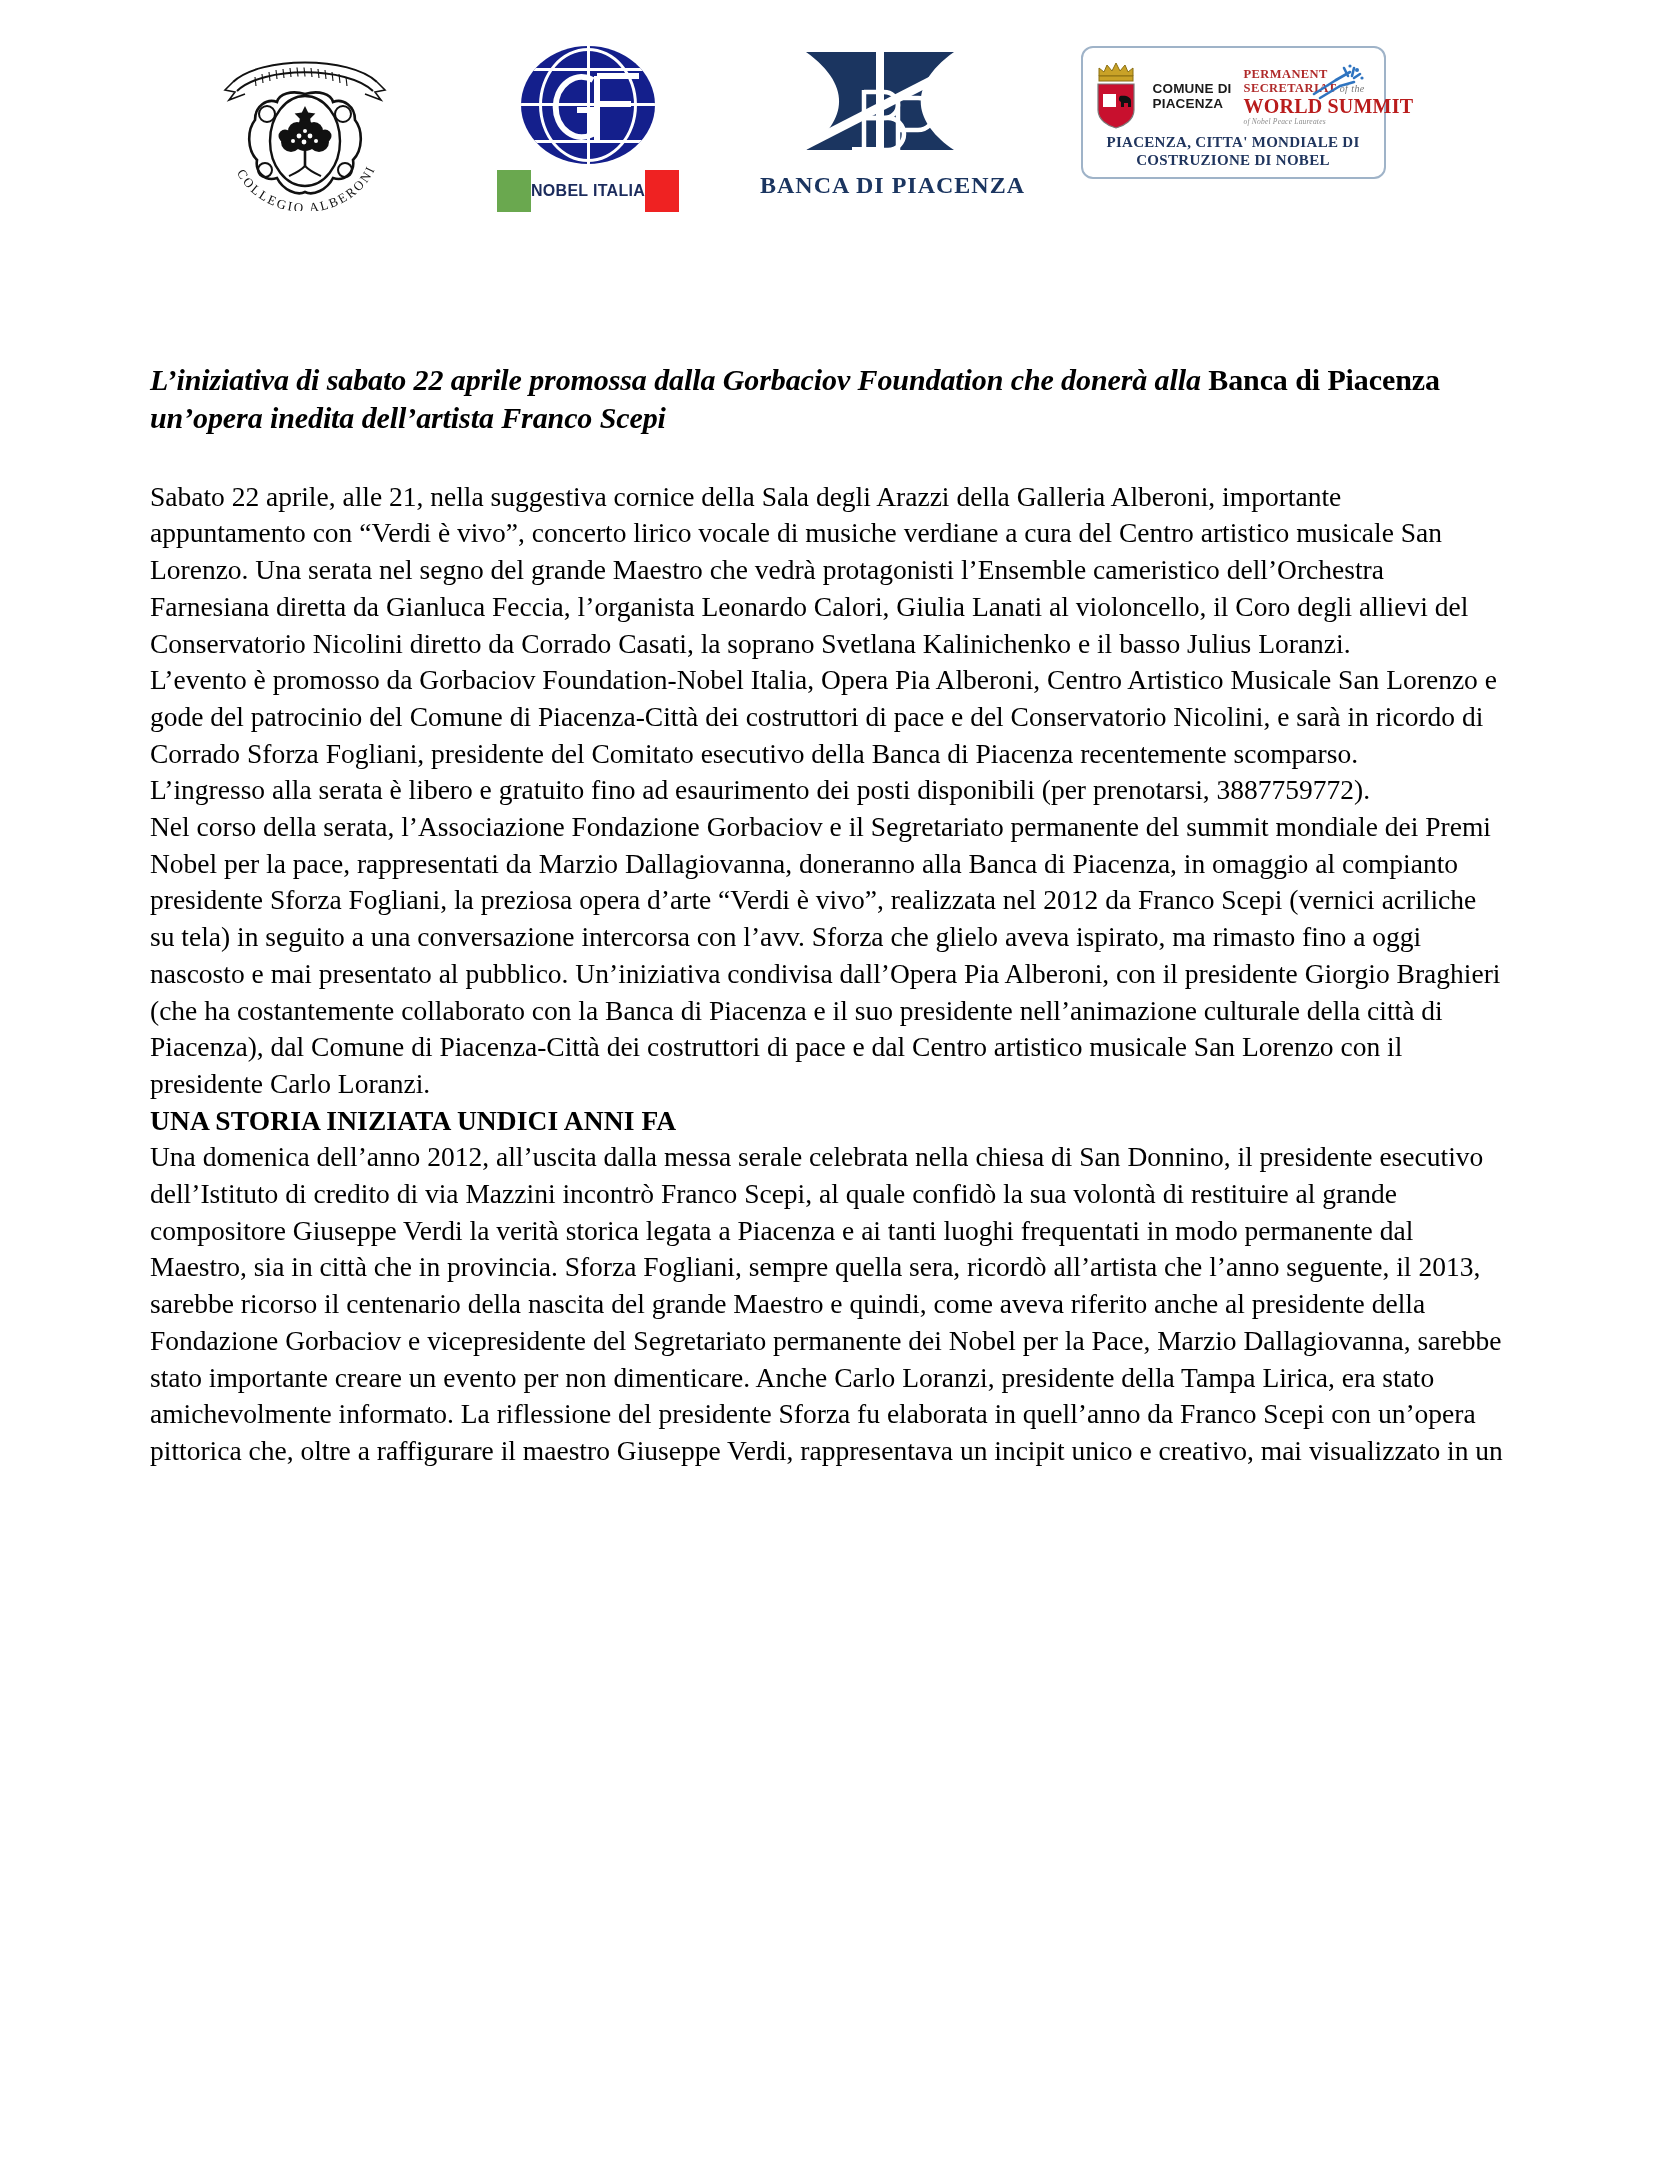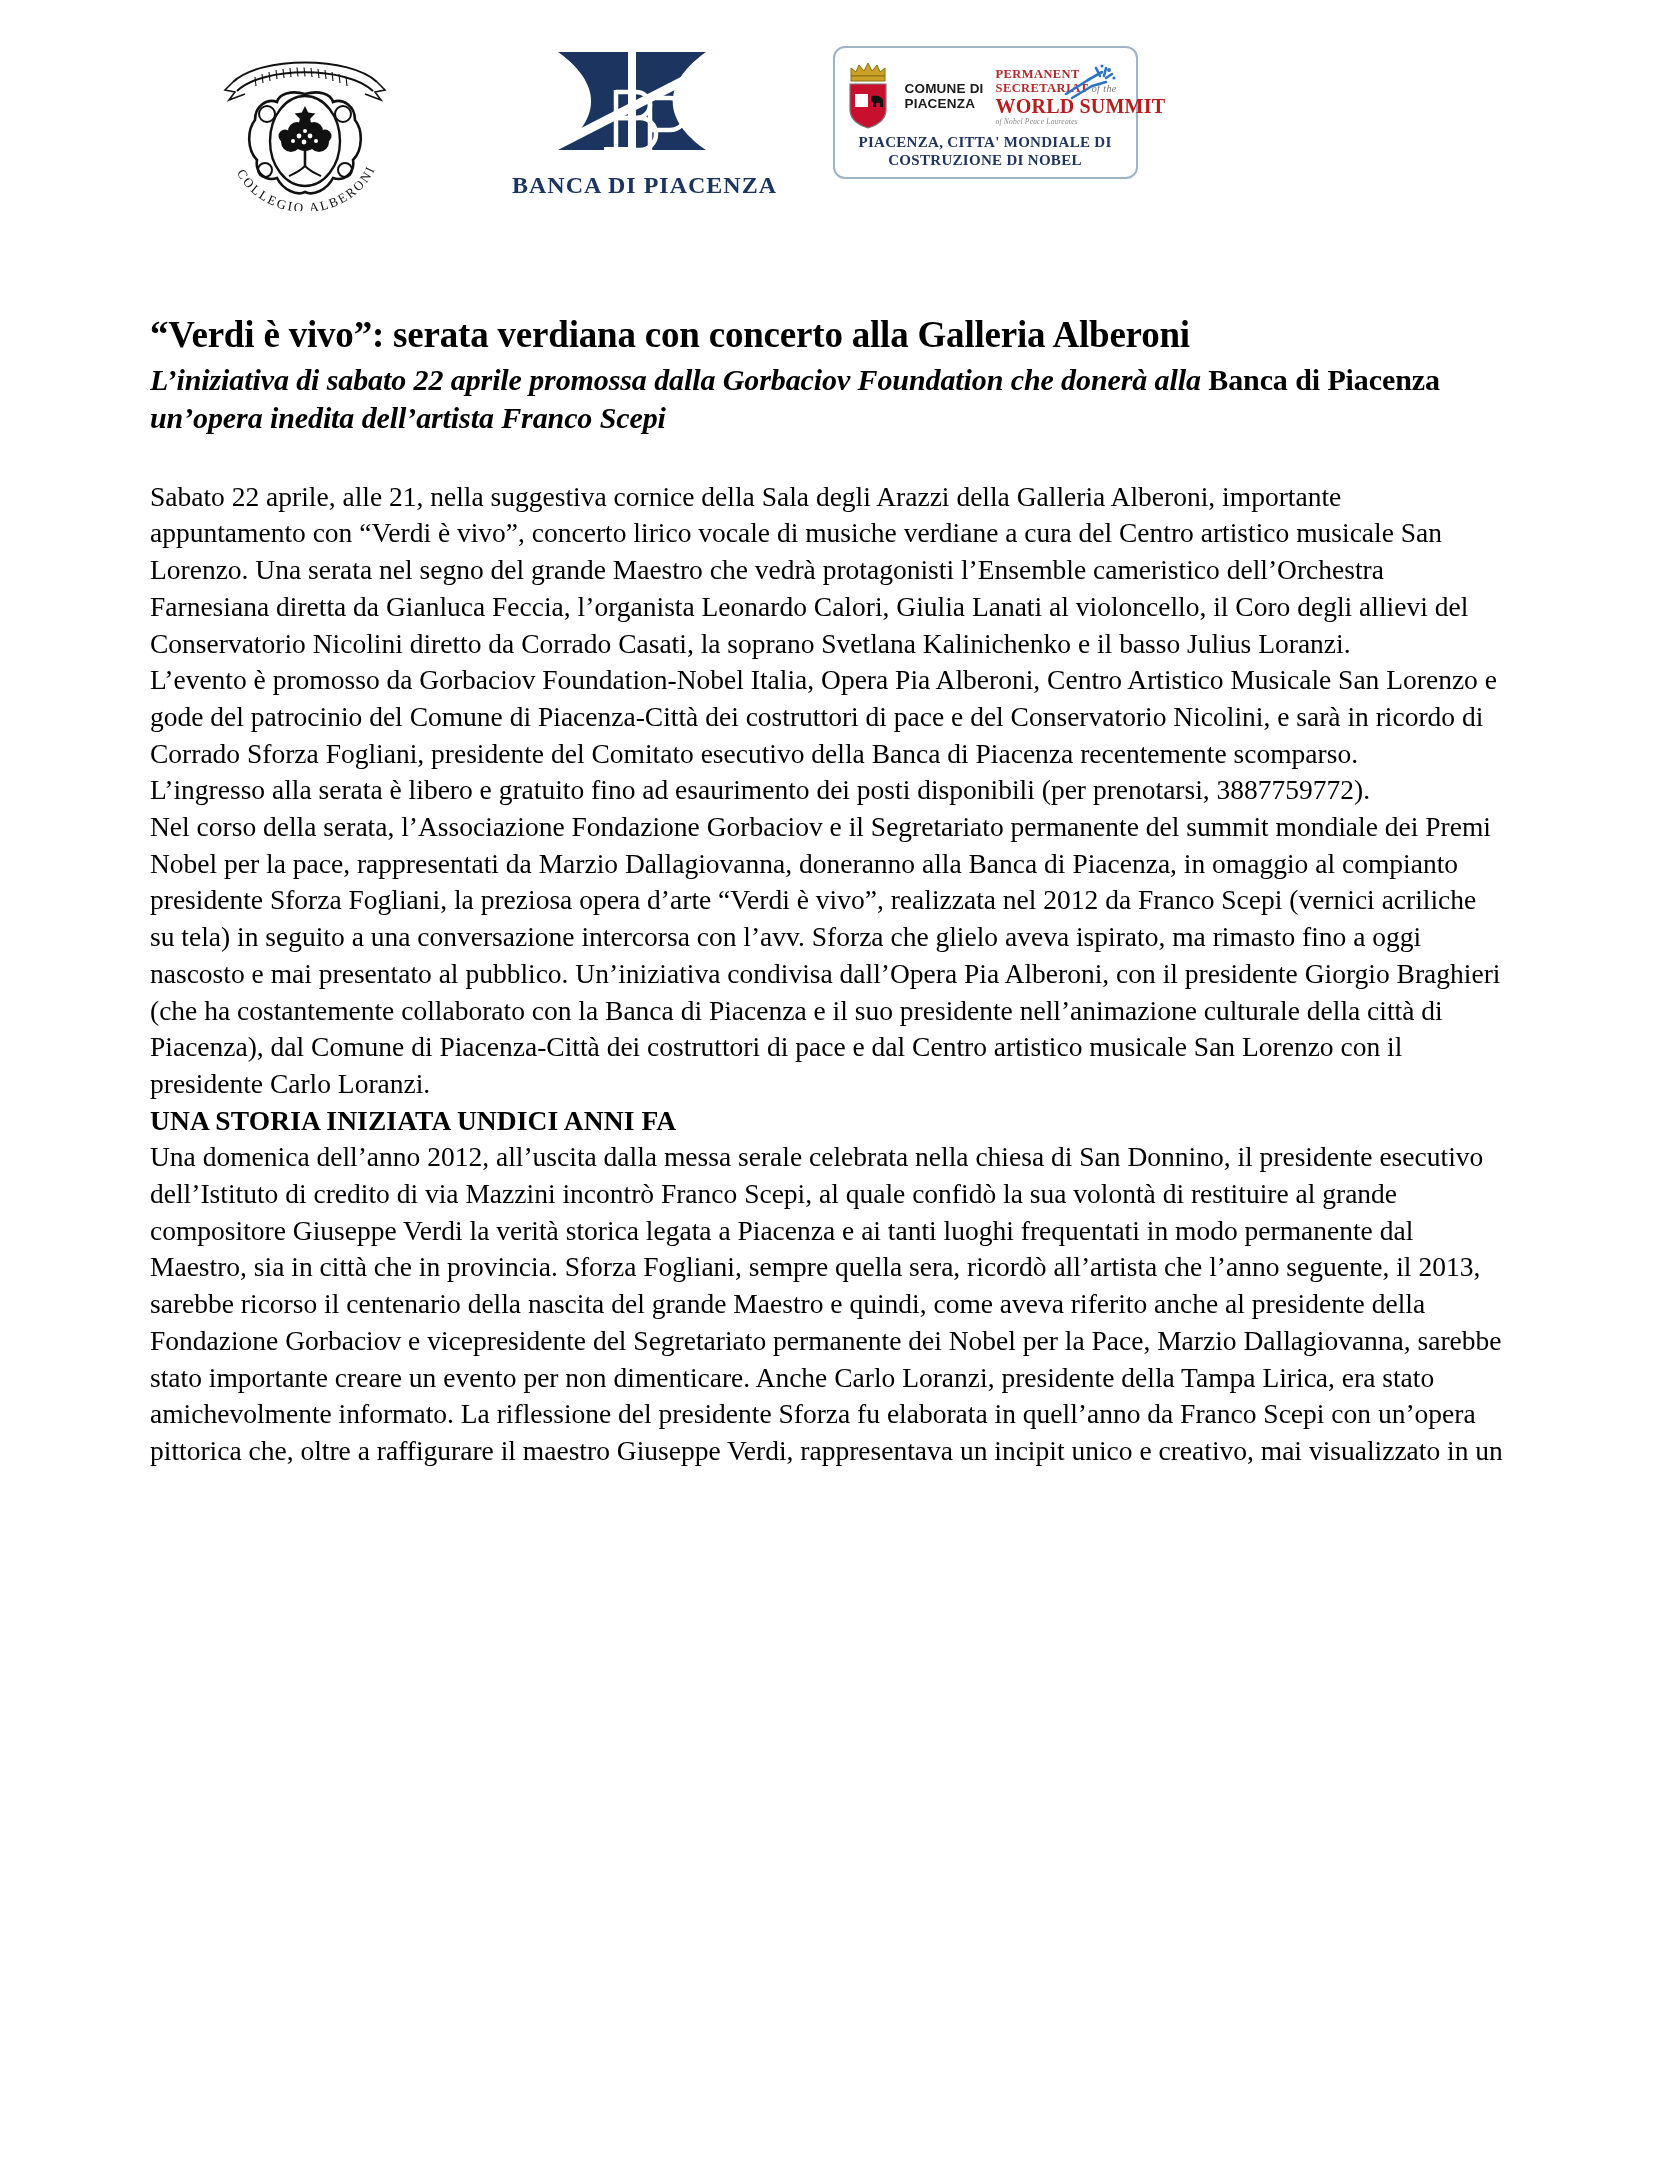--- a/index.html
+++ b/index.html
@@ -344,20 +344,46 @@
           <defs>
             <path id="alberoniArc" d="M 16 112 A 76 70 0 0 0 164 112" fill="none"></path>
           </defs>
           <text font-family="Liberation Serif, serif" font-size="13" letter-spacing="2.2" fill="#111111">
             <textPath href="#alberoniArc" startOffset="8%">COLLEGIO   ALBERONI</textPath>
           </text>
         </svg>
       </div>
     </div>
 
+    <div class="logo-slot slot-nobel">
+      <div class="gf-wrap">
+        <div class="gf-globe">
+          <div class="gf-lat a"></div>
+          <div class="gf-lat b"></div>
+          <div class="gf-lat c"></div>
+          <div class="gf-lon"></div>
+          <div class="gf-ell"></div>
+        </div>
+        <svg class="gf-letters" viewBox="0 0 182 118" width="182" height="118" aria-hidden="true">
+          <g fill="none" stroke="#ffffff" stroke-width="6">
+
+            <path d="M96 34 A 26 30 0 1 0 96 88 L96 64 L80 64"></path>
+
+            <path d="M100 30 L100 96 M100 30 L142 30 M100 58 L134 58"></path>
+          </g>
+        </svg>
+      </div>
+      <div class="flagrow">
+        <div class="flag-green"></div>
+        <div class="flag-white">
+          <span class="nobel-text">NOBEL ITALIA</span>
+        </div>
+        <div class="flag-red"></div>
+      </div>
+    </div>
 
     <div class="logo-slot slot-banca">
       <div class="bp-wrap">
         <div class="bp-mark">
           <svg viewBox="0 0 160 118" width="160" height="118" aria-hidden="true">
 
             <path d="M6 6 L76 6 L76 104 L6 104 C 44 78, 56 42, 6 6 Z" fill="#1b3560"></path>
 
             <path d="M154 6 L84 6 L84 104 L154 104 C 116 78, 104 42, 154 6 Z" fill="#1b3560"></path>
 
@@ -433,21 +459,20 @@
         </div>
       </div>
     </div>
 
   </div>
 
   <div class="article">
     <div class="spacer-top"></div>
 
     <h1 class="headline">
-      <span>“Verdi è vivo”: serata verdiana con concerto alla Galleria Alberoni</span>
       <br>
     </h1>
 
     <div class="subhead">
       <span>L’iniziativa di sabato 22 aprile promossa dalla Gorbaciov Foundation che donerà alla </span><span class="upright">Banca di Piacenza</span><span> un’opera inedita dell’artista Franco Scepi</span>
     </div>
 
     <div class="body-gap"></div>
 
     <div class="body-text">

